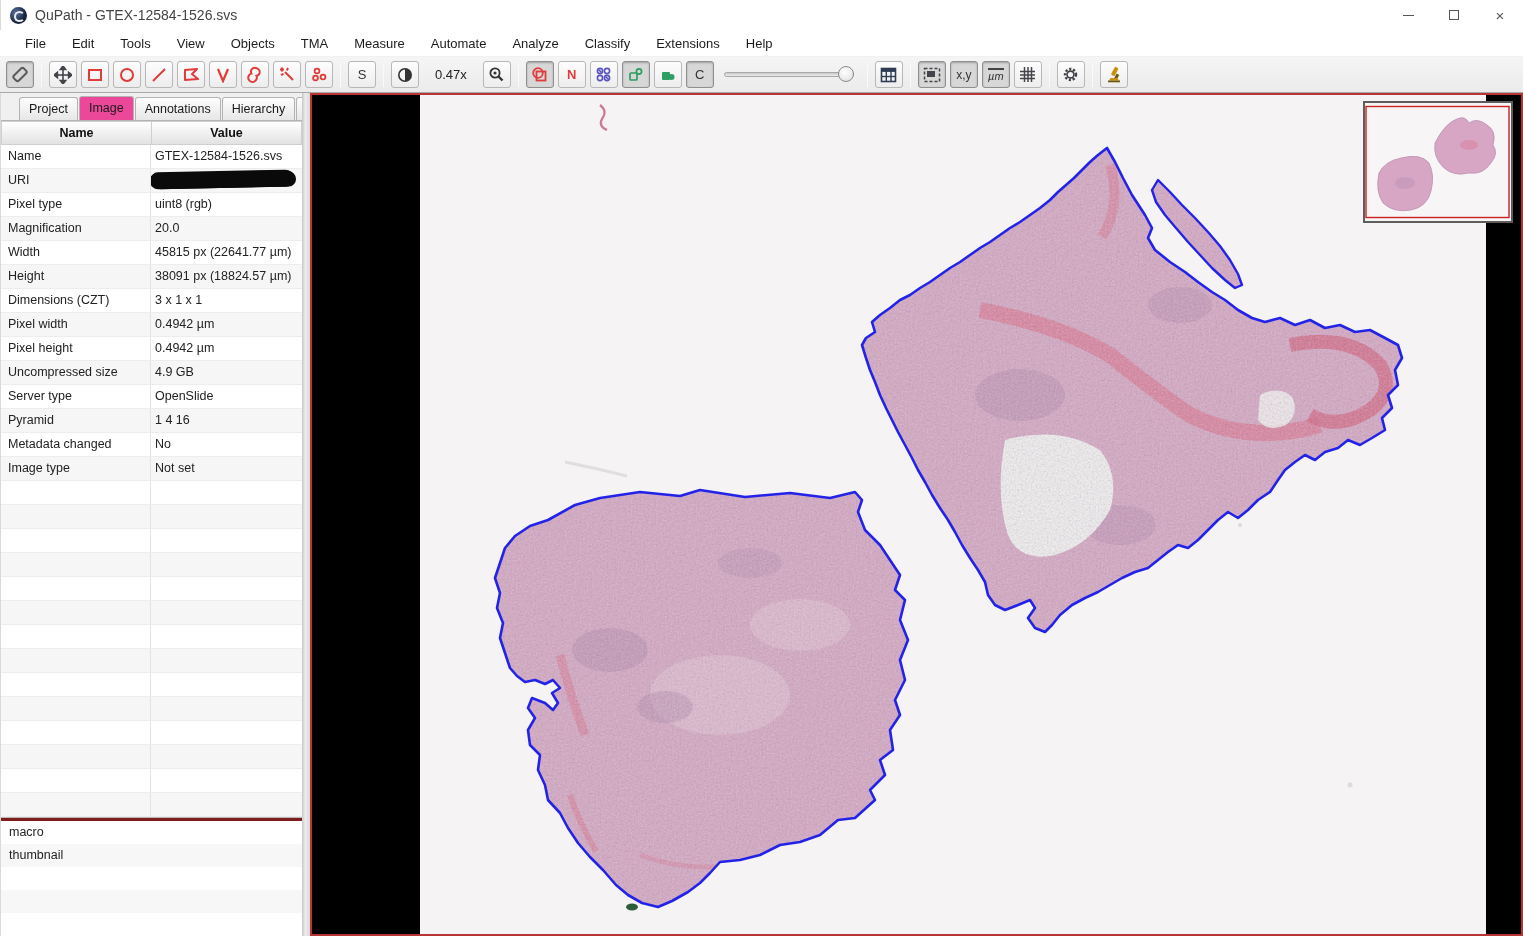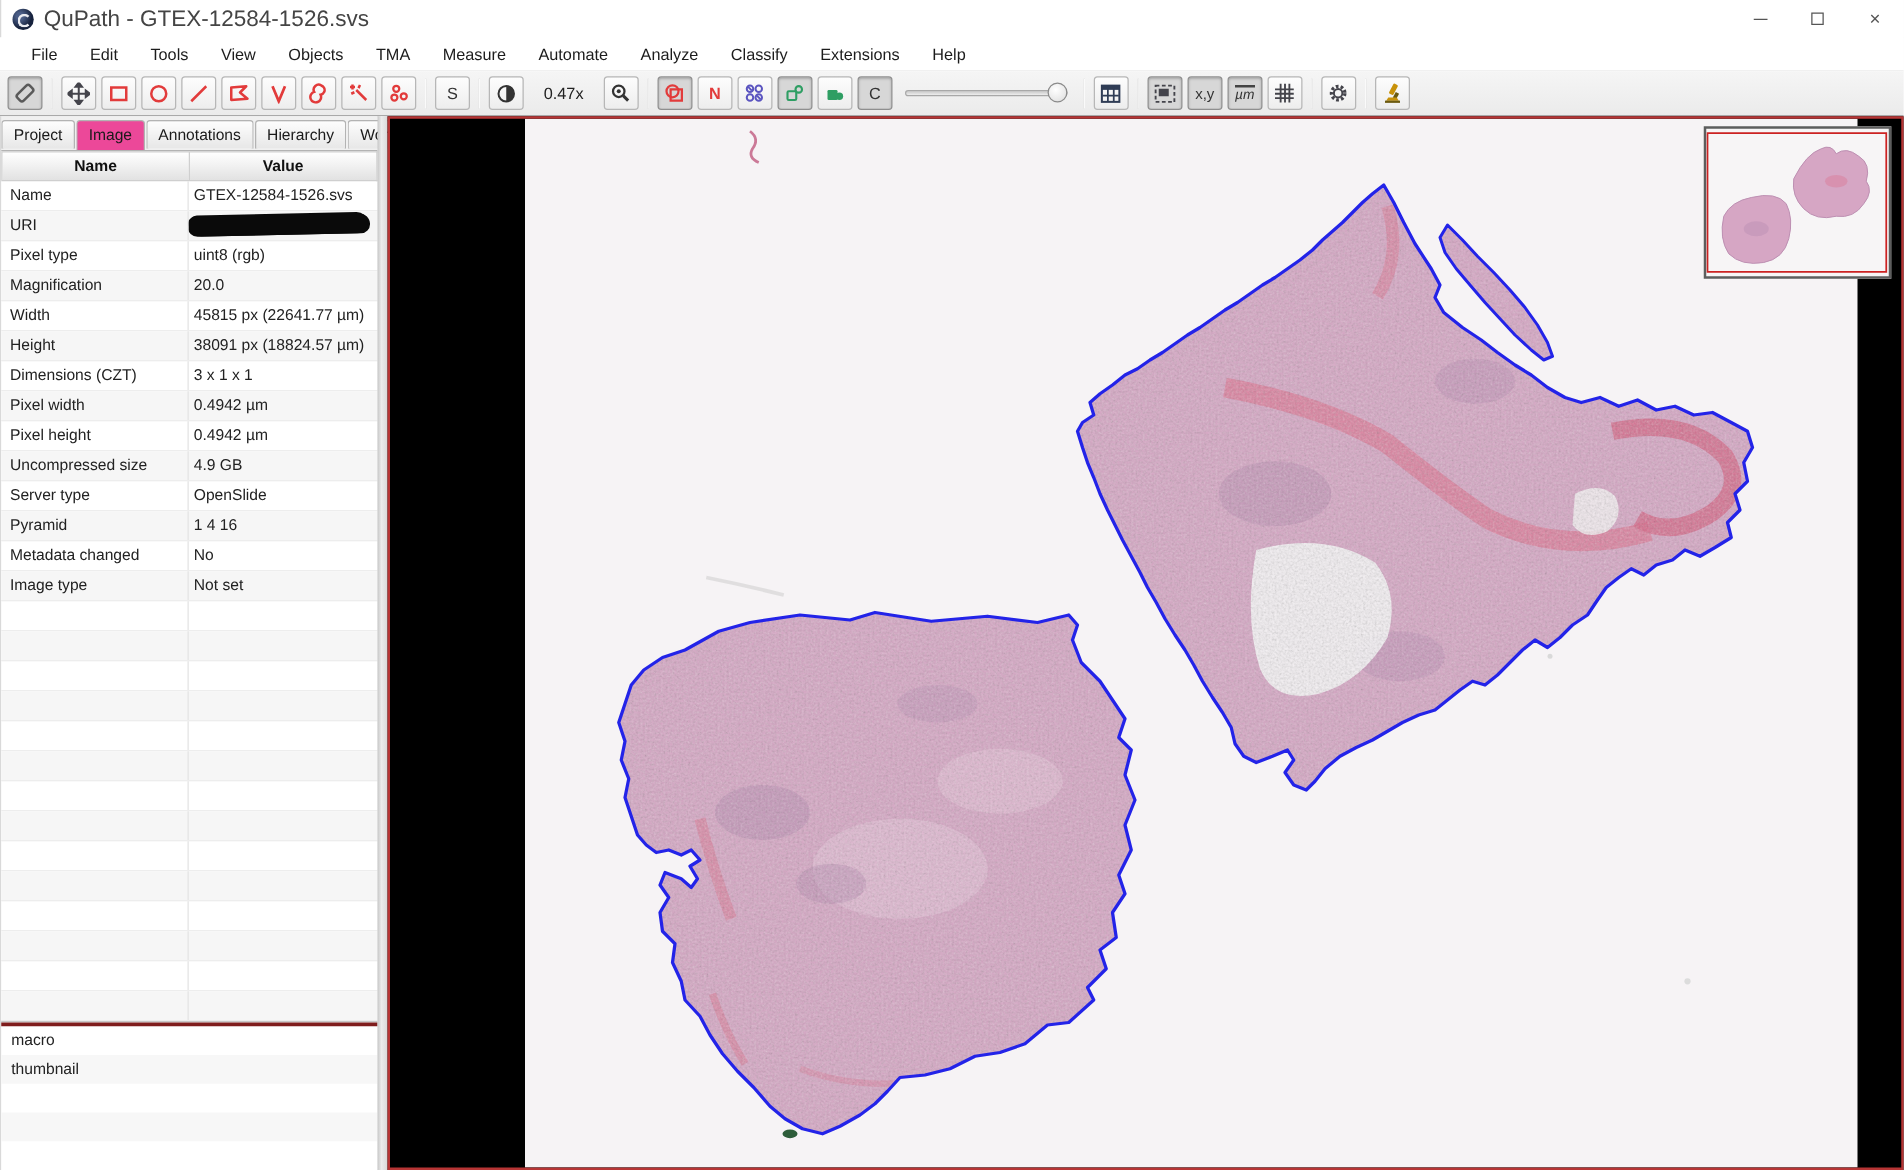--- a/index.html
+++ b/index.html
@@ -3,21 +3,21 @@
 <meta charset="utf-8">
 <style>
   * { margin:0; padding:0; box-sizing:border-box; }
   html,body { width:1523px; height:936px; overflow:hidden; }
   body { font-family:"Liberation Sans", sans-serif; background:#fff; position:relative; }
 
   
   .titlebar { height:30px; background:#ffffff; display:flex; align-items:center; padding-left:9px; border-left:1px solid #d9d9d9; }
   .app-logo { width:17px; height:17px; border-radius:50%; background:radial-gradient(circle at 35% 35%, #4a5d86 0 18%, #16223d 60%); position:relative; margin-right:8px; flex:0 0 auto; }
   .app-logo::after { content:""; position:absolute; left:4px; top:4px; width:7px; height:7px; border-radius:50%; border:2px solid #e8eaf0; border-right-color:transparent; }
-  .title-text { font-size:18px; color:#444; }
+  .title-text { font-size:14px; color:#444; }
   .win-controls { margin-left:auto; display:flex; height:100%; }
   .win-btn { width:46px; height:100%; display:flex; align-items:center; justify-content:center; color:#555; }
   .win-btn .bar { width:11px; height:1px; background:#555; }
   .win-btn .box { width:10px; height:10px; border:1px solid #555; }
   .win-btn .x { font-size:15px; line-height:1; }
 
   
   .menubar { height:27px; background:#fff; display:flex; align-items:center; padding-left:12px; border-bottom:1px solid #f0f0f0; }
   .menu-item { font-size:13px; color:#1c1c1c; padding:4px 13px; cursor:default; }
 
@@ -37,21 +37,21 @@
   .slider { width:130px; height:27px; display:flex; align-items:center; position:relative; margin:0 6px; }
   .slider-track { width:100%; height:5px; background:linear-gradient(#c9c9c9,#ededed); border:1px solid #a8a8a8; border-radius:3px; }
   .slider-handle { position:absolute; right:0; top:5px; width:16px; height:16px; border-radius:50%; background:radial-gradient(circle at 40% 35%, #ffffff, #dcdcdc); border:1px solid #8a8a8a; }
 
   
   .content { display:flex; height:843px; }
   .left-panel { width:302px; background:#f0f0f0; display:flex; flex-direction:column; border-left:1px solid #d9d9d9; }
   .v-splitter { width:8px; background:linear-gradient(90deg,#c6c6c6,#ececec 40%,#d9d9d9); }
 
   
-  .tabs { display:flex; align-items:flex-start; padding:3px 2px 0 0; height:27px; gap:1px; }
+  .tabs { display:flex; align-items:center; padding:3px 2px 0 18px; height:27px; gap:1px; }
   .tab { font-size:12.5px; color:#1a1a1a; padding:4px 9px 4px 9px; background:linear-gradient(#fdfdfd,#e7e7e7); border:1px solid #b3b3b3; border-bottom:none; border-radius:3px 3px 0 0; white-space:nowrap; }
   .tab.selected { background:#ec4899; padding-bottom:5px; position:relative; z-index:2; }
   .tab-overflow { width:19px; height:19px; border-radius:50%; border:1px solid #9a9a9a; background:linear-gradient(#fcfcfc,#e3e3e3); margin:0 0 3px 3px; display:flex; align-items:center; justify-content:center; font-size:8px; color:#333; }
 
   
   .meta-table { background:#fff; border-top:1px solid #b3b3b3; flex:0 0 auto; }
   .meta-head { display:flex; height:24px; }
   .meta-head > div { flex:1; display:flex; align-items:center; justify-content:center; font-size:12.5px; font-weight:bold; color:#111; background:linear-gradient(#ffffff,#e2e2e2); border:1px solid #cfcfcf; border-left:none; }
   .meta-head > div:first-child { border-left:1px solid #cfcfcf; }
   .trow { display:flex; height:24px; border-bottom:1px solid #ededed; }

